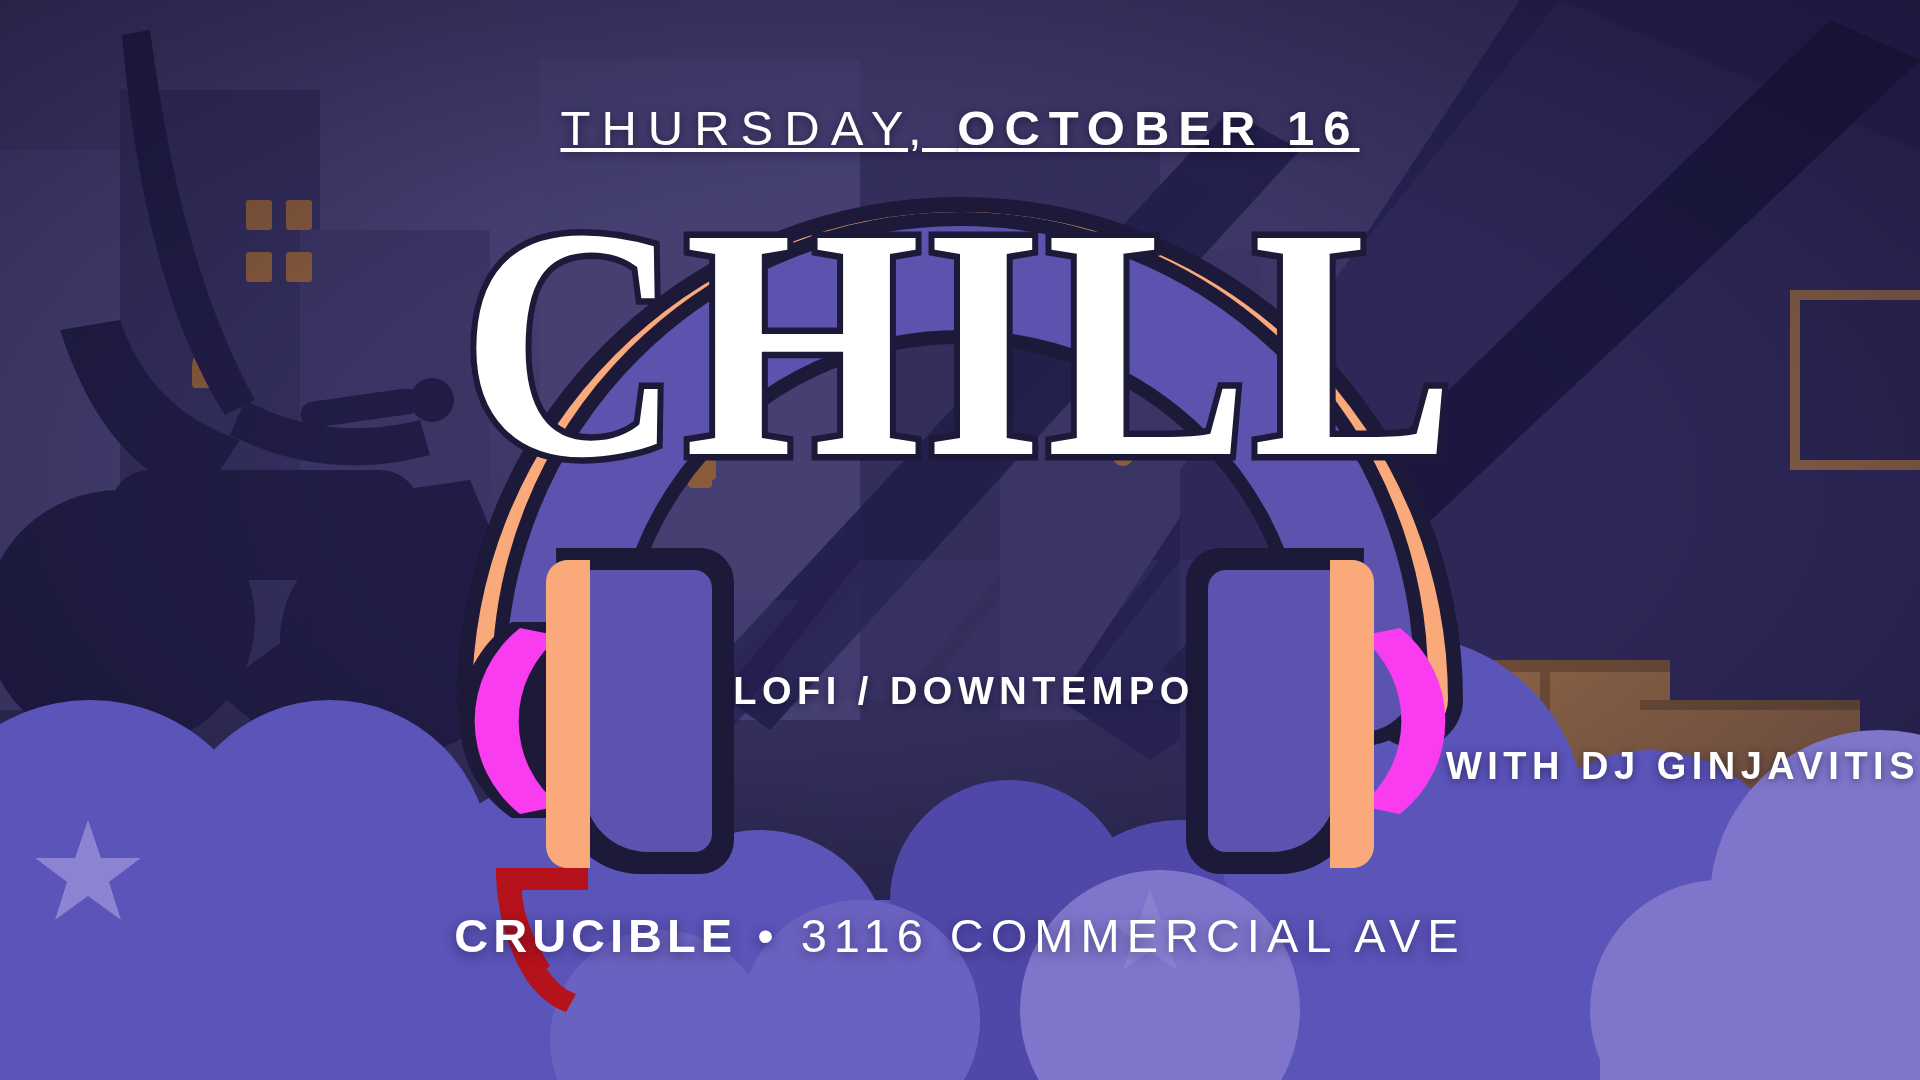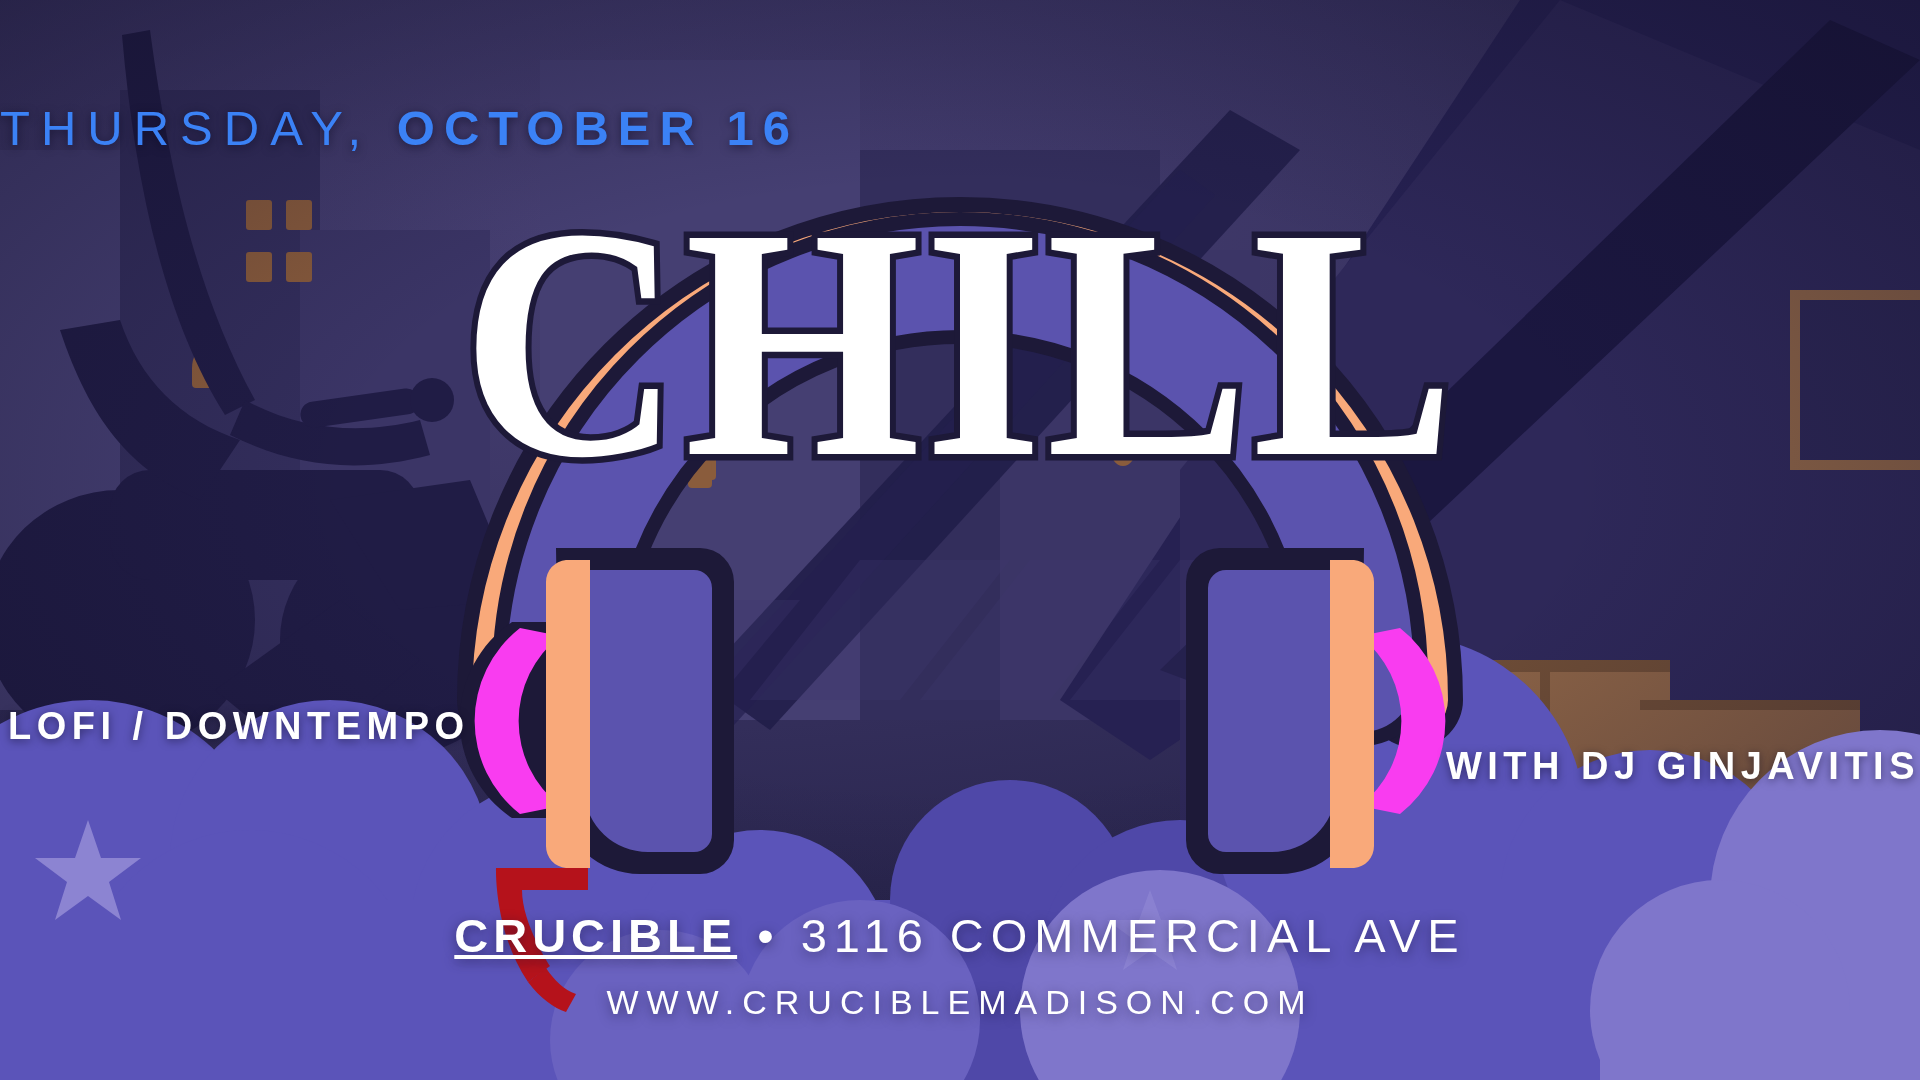--- a/index.html
+++ b/index.html
@@ -21,25 +21,26 @@
     background:radial-gradient(80% 70% at 50% 45%, rgba(0,0,0,0) 40%, rgba(16,13,38,.55) 100%);
   }
   .bldg{position:absolute;background:#3b3566;}
   .bldg.d{background:#332e5c;}
   .bldg.l{background:#453f72;}
   .win{position:absolute;background:#8a5c3c;border-radius:3px;}
   .win.r{border-radius:50% 50% 4px 4px;}
   
   .dateline{
     position:absolute;left:0;right:0;top:104px;
-    color:#3b82f6;
+    text-align:center;color:#ffffff;
     font-size:49px;line-height:1;
     letter-spacing:11px;
     white-space:nowrap;
     text-shadow:0 2px 10px rgba(10,8,30,.55);
+    text-decoration:underline;
   }
   .dateline .thin{font-weight:300;}
   .dateline .bold{font-weight:800;letter-spacing:9px;}
 
   .chill{
     position:absolute;left:0;right:0;top:214px;
     text-align:center;
     font-family:"Liberation Serif", serif;
     font-weight:700;
     font-size:330px;
@@ -52,41 +53,40 @@
   }
   .cover{
     position:absolute;left:0;right:0;top:577px;
     text-align:center;
     color:#f93cf0;
     font-size:36px;font-weight:800;letter-spacing:8px;
     white-space:nowrap;
   }
   .genre{
     position:absolute;left:8px;right:0;top:670px;
-    text-align:left;color:#fff;
+    text-align:center;color:#fff;
     font-size:38px;font-weight:800;letter-spacing:5.5px;
     white-space:nowrap;
     text-shadow:0 2px 8px rgba(10,8,30,.5);
-    margin-top:35px;
   }
   .dj{
     position:absolute;left:0;right:0;top:745px;
     text-align:right;color:#fff;
     font-size:38px;font-weight:800;letter-spacing:5.5px;
     white-space:nowrap;
     text-shadow:0 2px 8px rgba(10,8,30,.5);
   }
   .venueline{
     position:absolute;left:0;right:0;top:912px;
     text-align:center;color:#fff;
     font-size:47px;line-height:1;letter-spacing:7px;
     white-space:nowrap;
     text-shadow:0 3px 12px rgba(20,15,50,.5);
   }
-  .venueline .bold{font-weight:800;letter-spacing:5px;text-decoration:underline;}
+  .venueline .bold{font-weight:800;letter-spacing:5px;}
   .venueline .thin{font-weight:300;letter-spacing:7px;}
   .urlline{
     position:absolute;left:0;right:0;top:983px;
     text-align:center;color:#fff;
     font-size:34px;font-weight:300;letter-spacing:8px;
     white-space:nowrap;
     text-shadow:0 3px 12px rgba(20,15,50,.5);
   }
   .logo-mark{position:absolute;left:488px;top:862px;width:118px;height:150px;}
   svg{display:block;}
@@ -249,15 +249,14 @@
         <path d="M100 6 L 8 6 C 8 6 6 70 40 120 L 62 104 C 62 104 34 62 34 28 L 100 28 Z"></path>
         <path d="M40 120 C 52 136 66 146 78 150 L 88 132 C 76 128 66 118 58 106 Z"></path>
       </g>
     </svg>
   </div>
 
   <div class="venueline">
     <span class="bold">CRUCIBLE</span><span class="thin"> • </span><span class="thin">3116 COMMERCIAL AVE</span>
   </div>
 
-  <div class="urlline">WWW.CRUCIBLEMADISON.COM</div>
 
 </div>
 
 </body></html>

